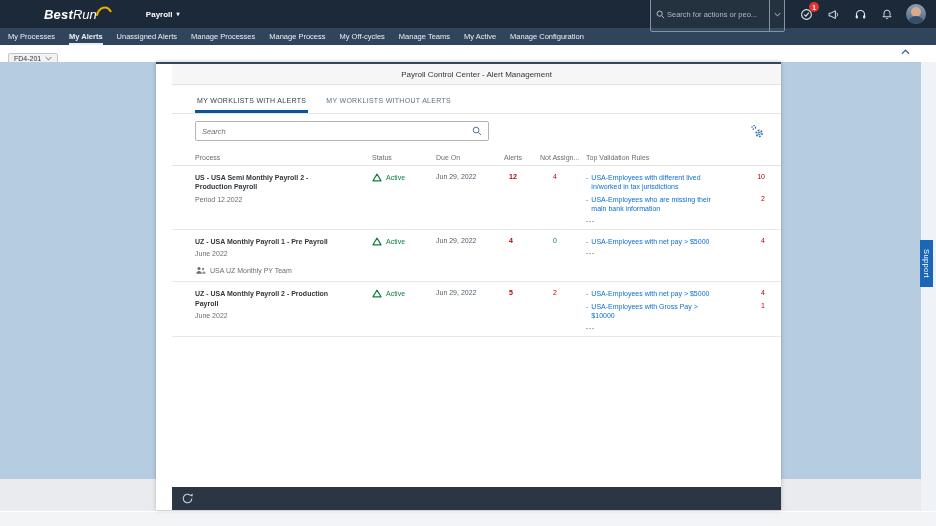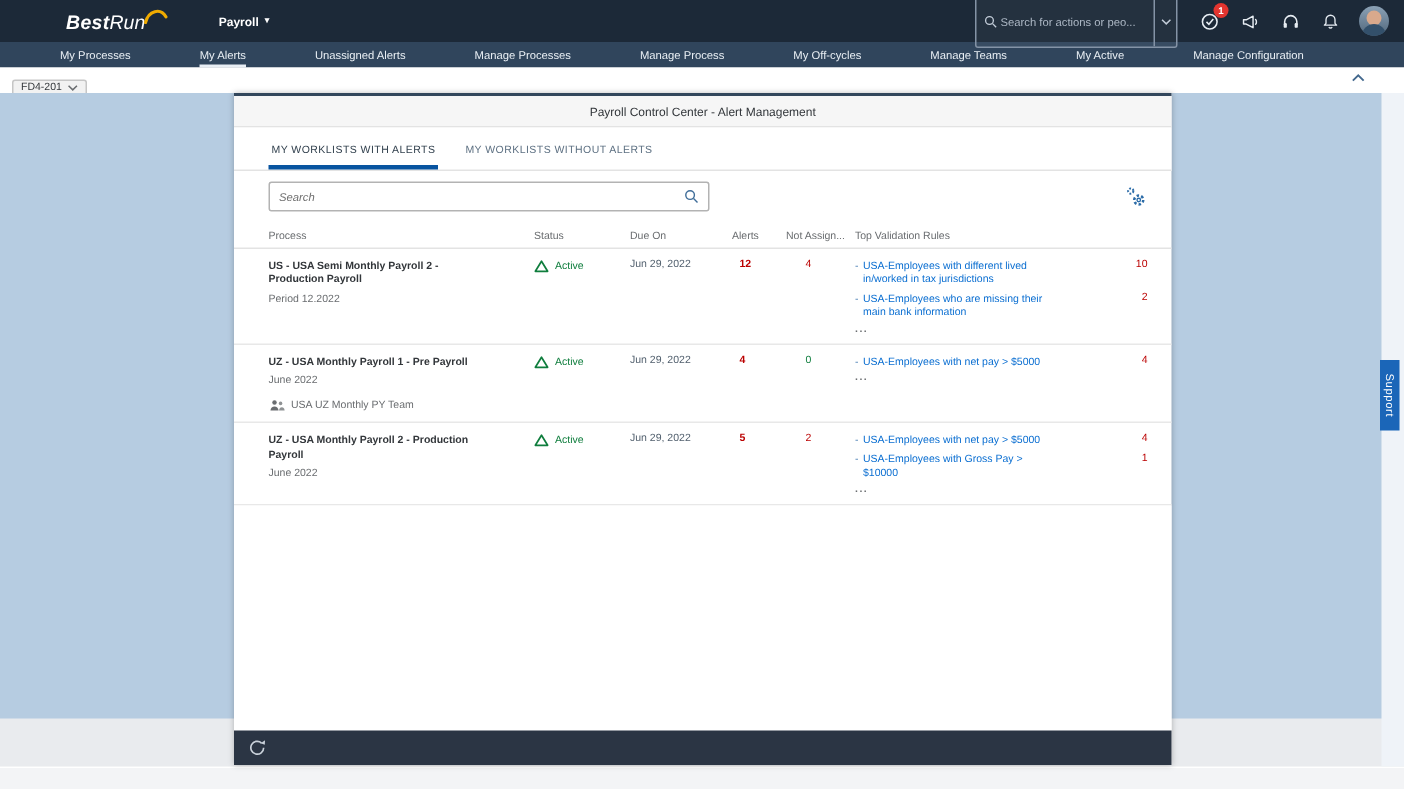--- a/index.html
+++ b/index.html
@@ -36,22 +36,22 @@
     background:linear-gradient(180deg,#8ba1b5 0%,#51677c 100%); position:relative; cursor:pointer; }
   .avatar .head { position:absolute; left:5px; top:3px; width:10px; height:10px;
     border-radius:50%; background:#d9a98c; }
   .avatar .body { position:absolute; left:2px; top:12px; width:16px; height:10px;
     border-radius:8px 8px 0 0; background:#33506b; }
 
   
   .navbar { height:17px; background:#30455c; display:flex; align-items:stretch;
     padding:0 8px; gap:14px; }
   .nav-item { color:#eaf0f5; font-size:7.5px; display:flex; align-items:center;
-    cursor:pointer; border-bottom:2px solid transparent; padding-top:2px;margin-left:32px; }
-  .nav-item.active { font-weight:400; border-bottom-color:#e9eff5; }
+    cursor:pointer; border-bottom:2px solid transparent; padding-top:2px; }
+  .nav-item.active { font-weight:700; border-bottom-color:#e9eff5; }
 
   
   .subheader { height:17px; background:#fff; position:relative; padding:2px 8px;
     box-shadow:0 1px 2px rgba(0,0,0,.08); }
   .chip { display:inline-flex; align-items:center; gap:4px; height:12px; padding:0 5px;
     background:#f2f2f2; border:1px solid #c6c6c6; border-radius:2px;
     font-size:7px; color:#32363a; cursor:pointer; }
   .chip svg { color:#6a6d70; }
   .collapse-btn { position:absolute; right:26px; top:4px; color:#44698e; cursor:pointer;
     display:flex; }
@@ -60,21 +60,21 @@
   .content { position:relative; height:449px; background:#e9ebee; }
   .canvas-blue { position:absolute; left:0; top:0; right:0; height:417px; background:#b6cce1; }
   .right-track { position:absolute; right:0; top:0; width:15px; height:449px; background:#eff3f8; }
   .support-tab { position:absolute; right:3px; top:178px; width:13px; height:47px;
     background:#1b66b8; color:#fff; writing-mode:vertical-rl; font-size:7.5px;
     display:flex; align-items:center; justify-content:center; letter-spacing:.4px; cursor:pointer; }
 
   
   .panel { position:absolute; left:156px; top:0; width:625px; height:448px; background:#fff;
     border-top:2px solid #33475c; box-shadow:0 0 4px rgba(0,0,0,.25);
-    display:flex; flex-direction:column; }
+    display:flex; flex-direction:column;padding-left:16px; }
   .panel-header { height:21px; line-height:21px; background:#f6f6f6; border-bottom:1px solid #e3e3e3;
     text-align:center; font-size:8px; color:#32363a; }
   .tabs { height:29px; display:flex; align-items:flex-end; gap:16px; padding:0 0 0 23px;
     border-bottom:1px solid #e3e3e3; background:#fff; }
   .tab { font-size:7px; letter-spacing:.3px; color:#5e7183; padding:0 2px 9px 2px;
     position:relative; cursor:pointer; }
   .tab.active { color:#33424f; }
   .tab.active::after { content:""; position:absolute; left:0; right:0; bottom:0;
     height:3px; background:#0854a0; }
 

